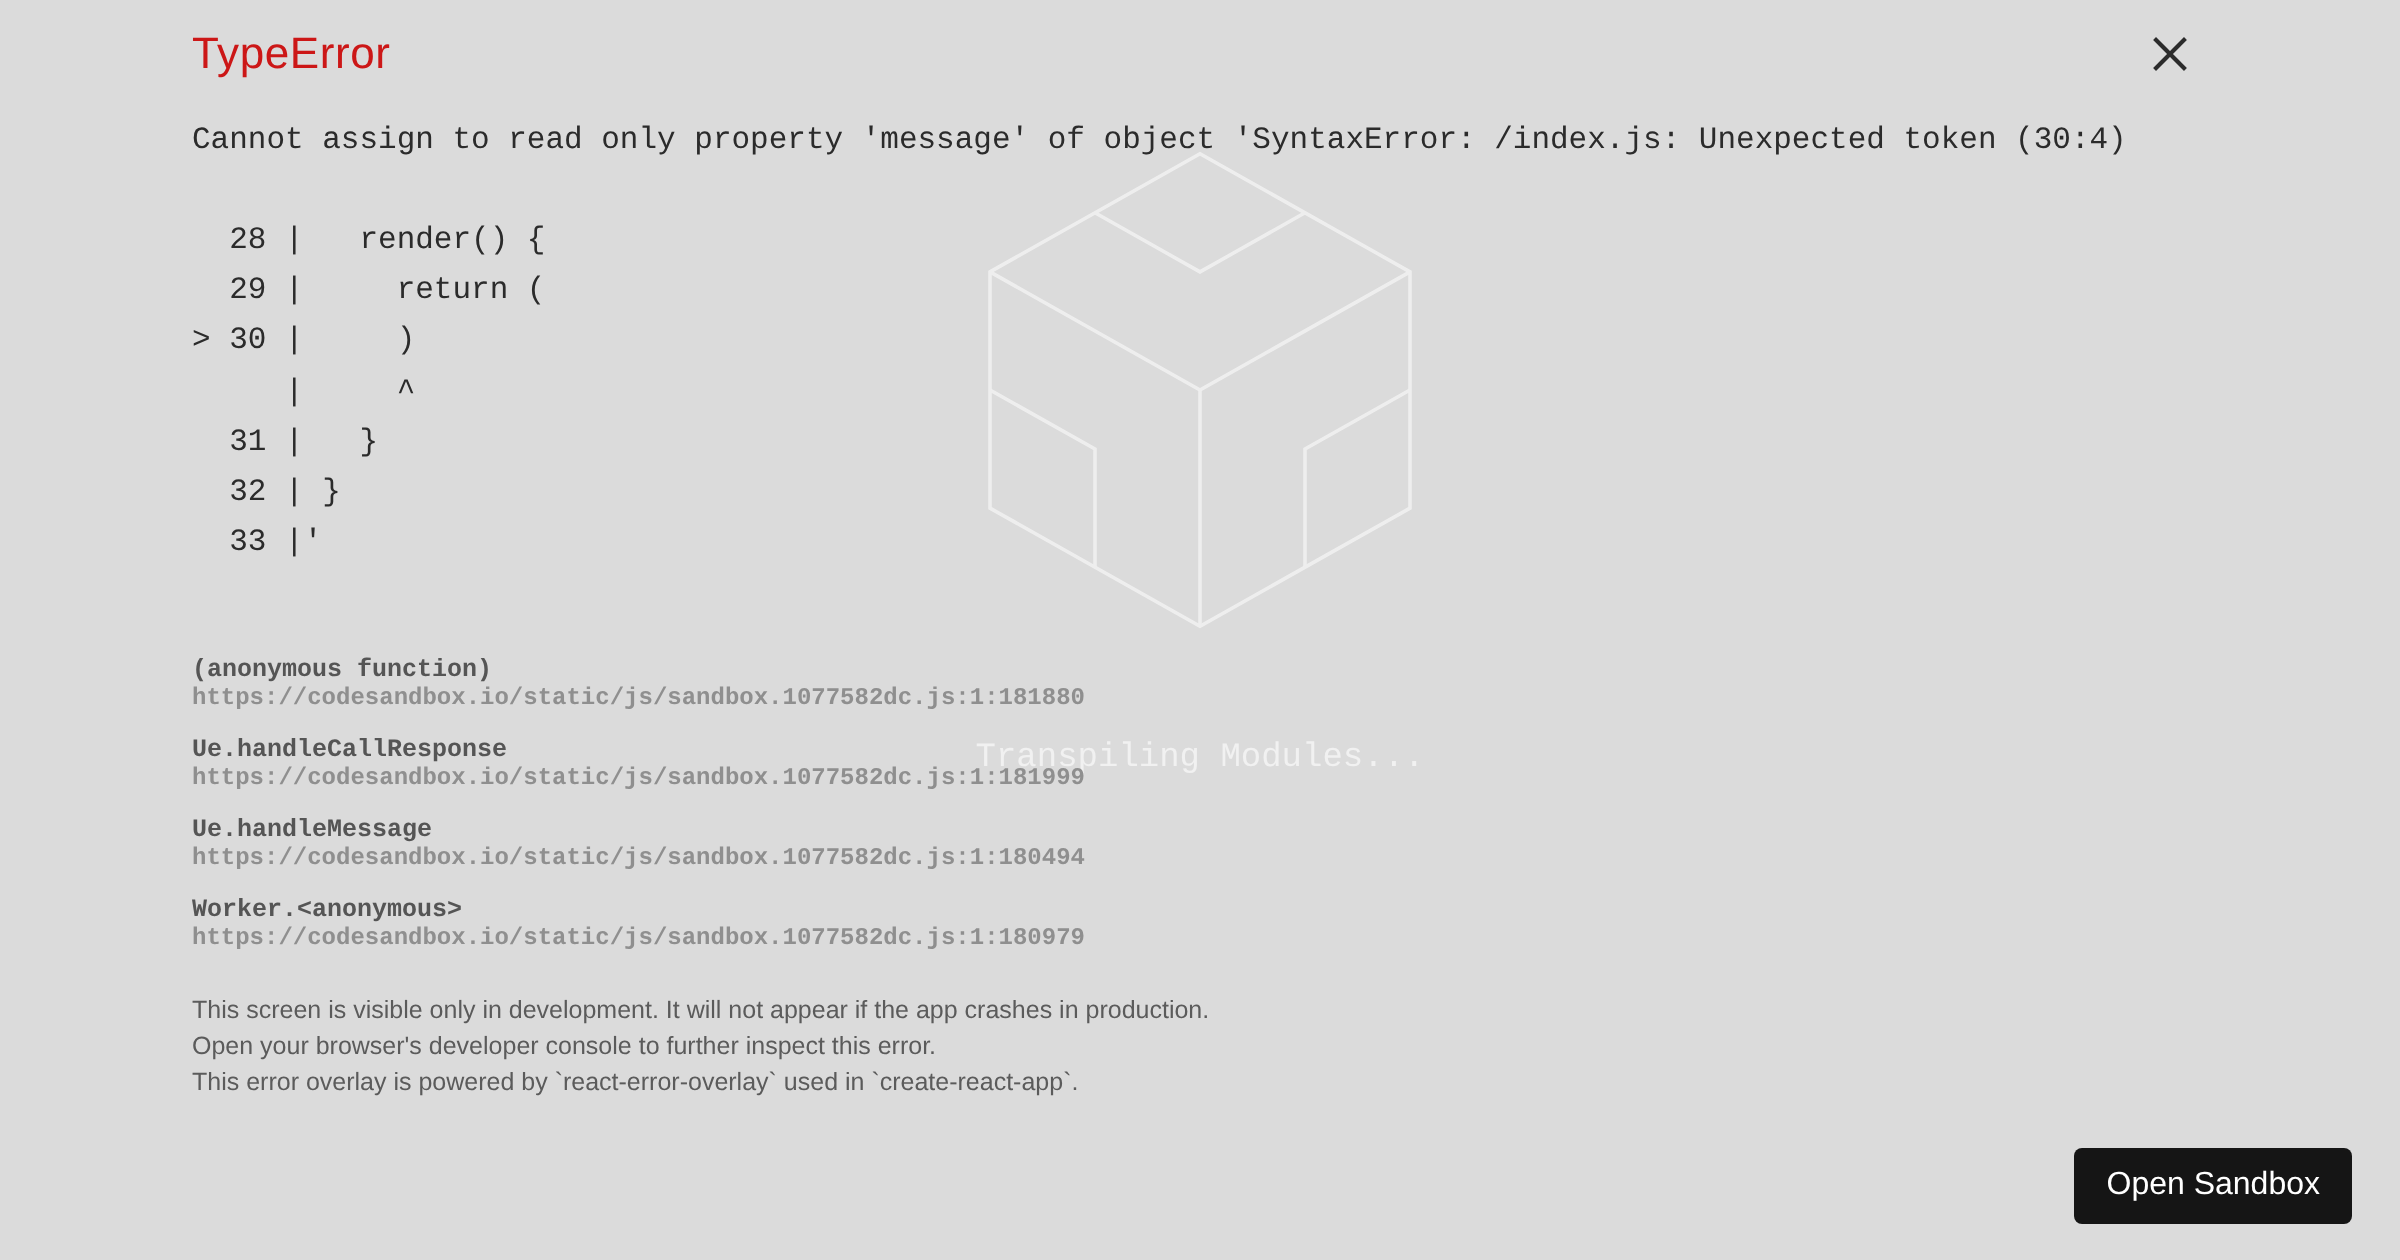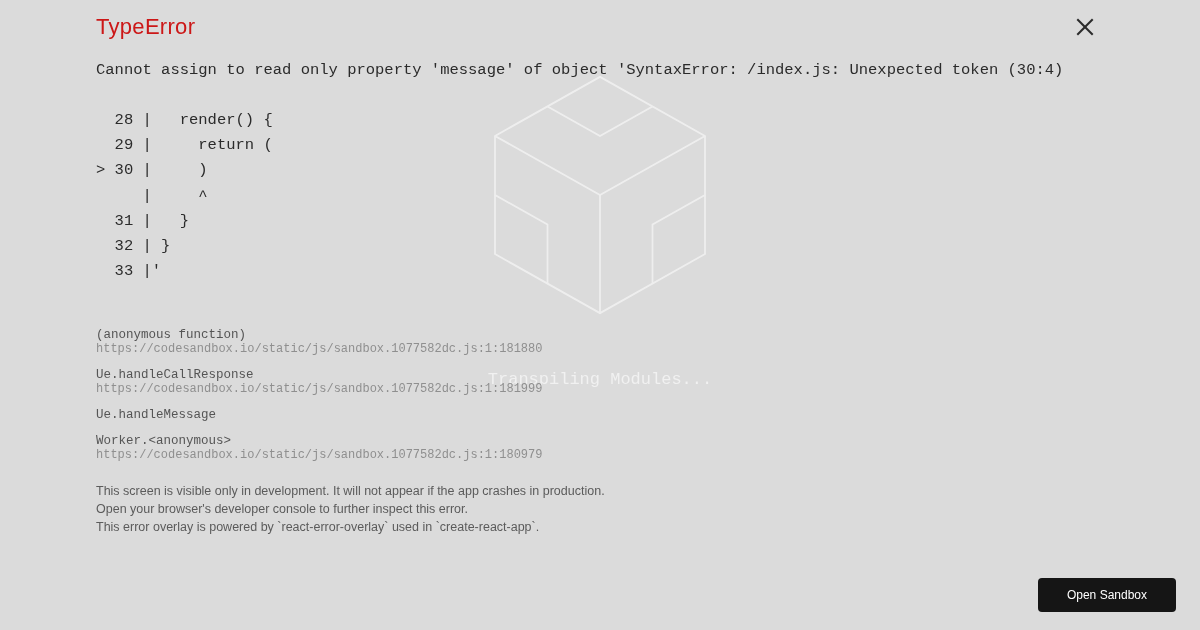--- a/index.html
+++ b/index.html
@@ -54,21 +54,21 @@
       margin-bottom: 18px;
     }
     .message {
       font-family: Menlo, Consolas, "Courier New", monospace;
       font-size: 15.5px;
       line-height: 1.62;
       color: #2b2b2b;
       white-space: pre-wrap;
       margin-bottom: 44px;
     }
-    .stack { margin-bottom: 20px; }
+    .stack { margin-bottom: 20px; font-weight: bold; }
     .frame { margin-bottom: 12px; }
     .frame-fn {
       font-family: Menlo, Consolas, "Courier New", monospace;
       font-size: 12.5px;
       color: #555;
     }
     .frame-loc {
       font-family: Menlo, Consolas, "Courier New", monospace;
       font-size: 12px;
       color: #8f8f8f;
@@ -79,22 +79,22 @@
       line-height: 1.45;
     }
     .open-sandbox {
       position: absolute;
       right: 24px;
       bottom: 18px;
       background: #151515;
       color: #fff;
       border: none;
       border-radius: 4px;
-      padding: 10px 29px;
-      font-size: 12px;
+      padding: 10px 16px;
+      font-size: 16px;
       cursor: pointer;
     }
   </style>
 </head>
 <body>
 
 <svg class="bg-logo" viewBox="0 0 100 112" fill="none" stroke="#ffffff" stroke-width="0.8">
   <polygon points="50,2 98,29 98,83 50,110 2,83 2,29"></polygon>
   <polyline points="2,29 50,56 98,29"></polyline>
   <line x1="50" y1="56" x2="50" y2="110"></line>
@@ -129,20 +129,21 @@
     <div class="frame">
       <div class="frame-fn">(anonymous function)</div>
       <div class="frame-loc">https://codesandbox.io/static/js/sandbox.1077582dc.js:1:181880</div>
     </div>
     <div class="frame">
       <div class="frame-fn">Ue.handleCallResponse</div>
       <div class="frame-loc">https://codesandbox.io/static/js/sandbox.1077582dc.js:1:181999</div>
     </div>
     <div class="frame">
       <div class="frame-fn">Ue.handleMessage</div>
+      <div class="frame-loc">https://codesandbox.io/static/js/sandbox.1077582dc.js:1:180494</div>
     </div>
     <div class="frame">
       <div class="frame-fn">Worker.&lt;anonymous&gt;</div>
       <div class="frame-loc">https://codesandbox.io/static/js/sandbox.1077582dc.js:1:180979</div>
     </div>
   </div>
 
   <div class="footer-notes">
     <p>This screen is visible only in development. It will not appear if the app crashes in production.</p>
     <p>Open your browser's developer console to further inspect this error.</p>

